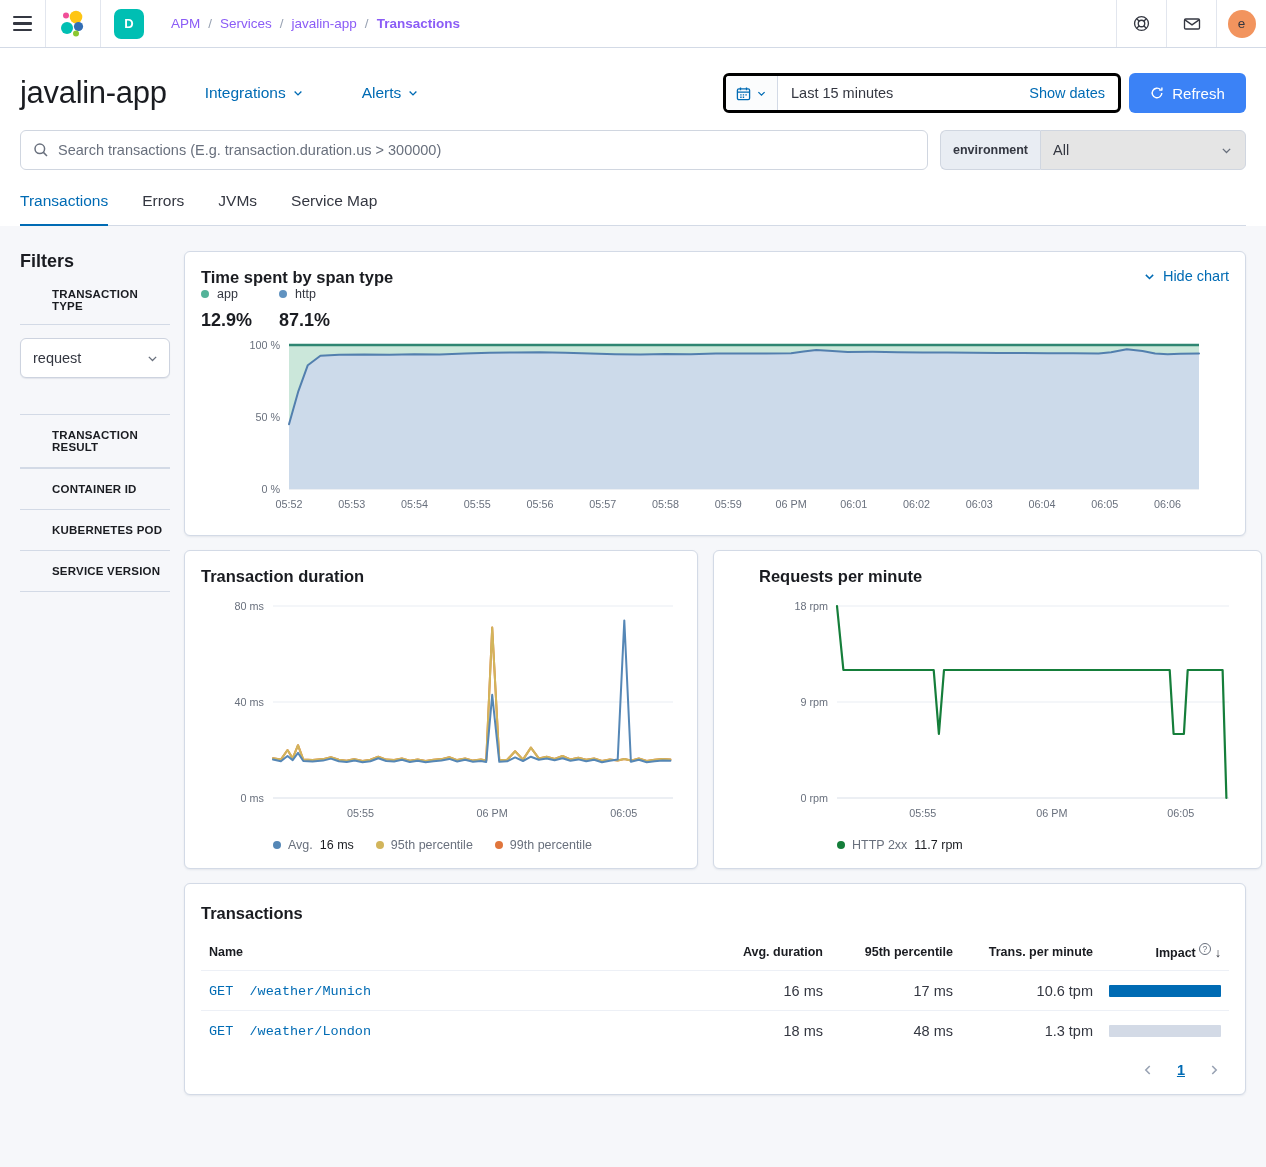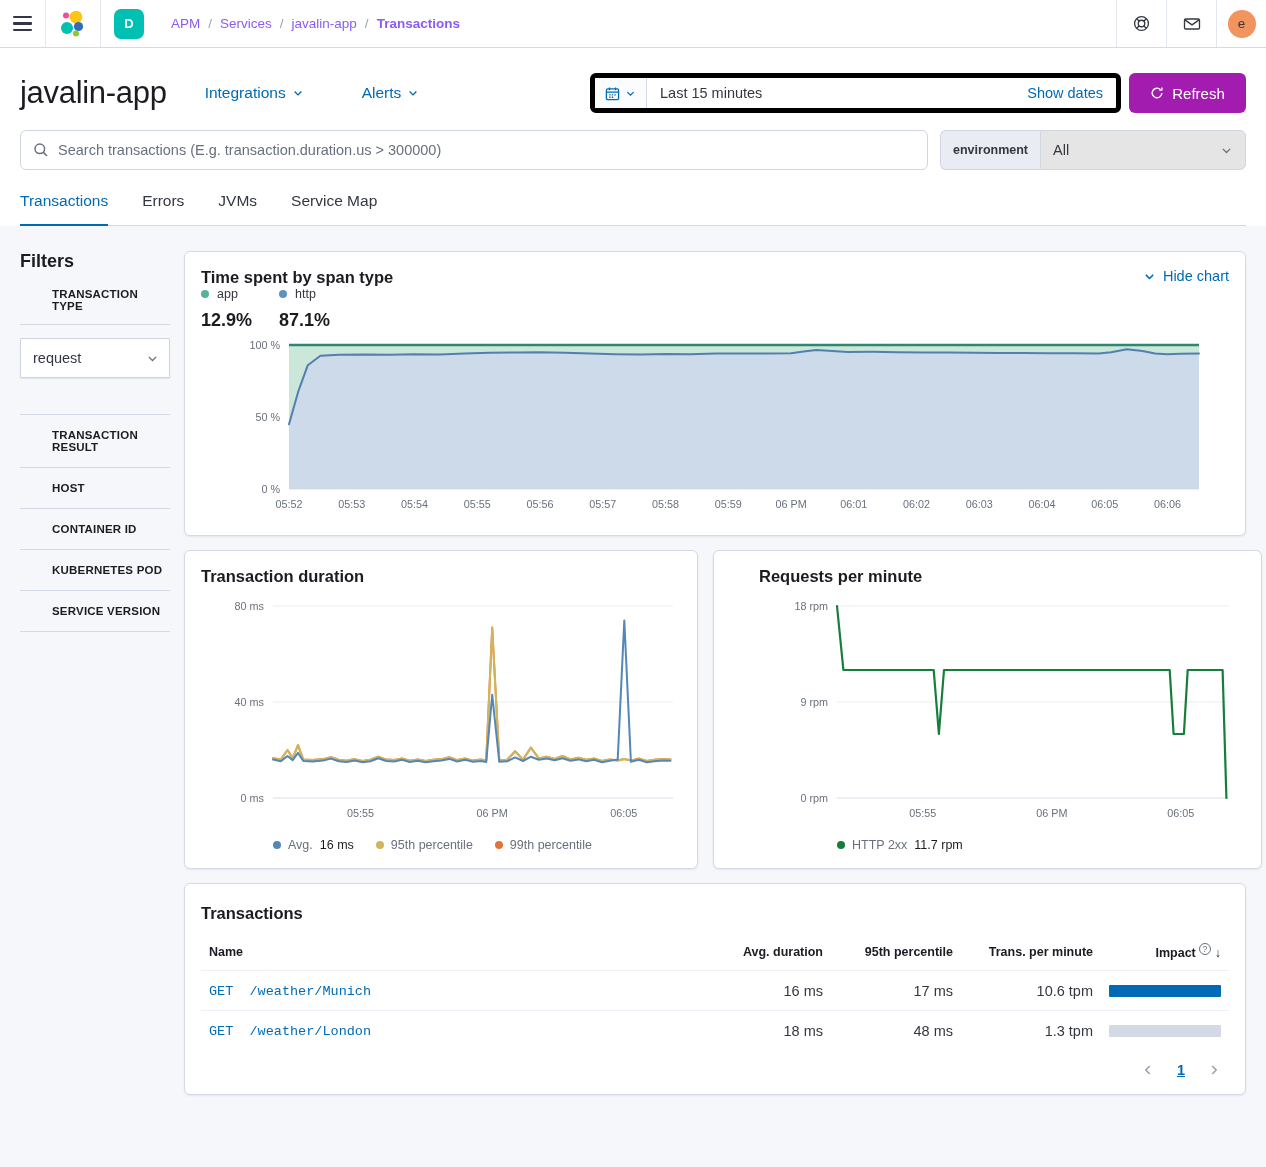--- a/index.html
+++ b/index.html
@@ -24,45 +24,45 @@
   .tb-icon { width: 49px; display: flex; align-items: center; justify-content: center; cursor: pointer; color: #343741; }
   .avatar { width: 28px; height: 28px; border-radius: 50%; background: #F2945E; color: #343741; display: flex; align-items: center; justify-content: center; font-size: 13.5px; }
   
   .white-zone { background: #fff; padding: 0 20px; }
   .hdr-row { display: flex; align-items: center; padding-top: 24px; height: 66px; }
   .page-title { font-size: 31px; font-weight: 400; color: #1a1c21; letter-spacing: -0.3px; }
   .hdr-link { display: flex; align-items: center; gap: 6px; color: #006BB4; font-size: 15.5px; cursor: pointer; }
   .hdr-link.first { margin-left: 38px; }
   .hdr-link + .hdr-link { margin-left: 58px; }
   .hdr-controls { margin-left: auto; display: flex; gap: 8px; }
-  .datepicker { width: 531px; height: 40px; border: 5px solid #000000; border-radius: 6px; background: #fff; display: flex; align-items: center; overflow: hidden; }
+  .datepicker { width: 398px; height: 40px; border: 3px solid #000000; border-radius: 6px; background: #fff; display: flex; align-items: center; overflow: hidden; }
   .dp-btn { height: 100%; padding: 0 10px; display: flex; align-items: center; gap: 5px; border-right: 1px solid #d3dae6; color: #006BB4; cursor: pointer; background: #fbfcfd; }
   .dp-text { padding-left: 13px; font-size: 14.5px; color: #343741; flex: 1; cursor: pointer; }
   .dp-showdates { padding-right: 13px; font-size: 14.5px; color: #006BB4; font-weight: 500; cursor: pointer; }
-  .refresh-btn { min-width: 117px; height: 40px; border: none; border-radius: 6px; background: #a21caf; color: #fff; font-size: 15px; font-weight: 500; font-family: inherit; display: flex; align-items: center; justify-content: center; gap: 8px; cursor: pointer; }
+  .refresh-btn { min-width: 117px; height: 40px; border: none; border-radius: 6px; background: #3b82f6; color: #fff; font-size: 15px; font-weight: 500; font-family: inherit; display: flex; align-items: center; justify-content: center; gap: 8px; cursor: pointer; }
   
   .search-row { display: flex; gap: 12px; margin-top: 16px; }
   .search-box { flex: 1; height: 40px; border: 1px solid #d0d6e0; border-radius: 6px; background: #fff; display: flex; align-items: center; padding: 0 12px; gap: 9px; }
   .search-box input { border: none; outline: none; flex: 1; font-size: 14.5px; font-family: inherit; color: #343741; background: transparent; }
   .search-box input::placeholder { color: #69707D; }
   .env-group { width: 306px; display: flex; height: 40px; }
   .env-label { background: #e9edf3; border: 1px solid #d0d6e0; border-right: none; border-radius: 6px 0 0 6px; display: flex; align-items: center; padding: 0 12px; font-size: 12.5px; font-weight: 700; color: #343741; }
   .env-select { flex: 1; border: 1px solid #d0d6e0; border-radius: 0 6px 6px 0; background: #e5e5e5; display: flex; align-items: center; padding: 0 12px; font-size: 14.5px; cursor: pointer; }
   .env-select .chev { margin-left: auto; color: #69707D; }
   
   .tabs { display: flex; gap: 34px; margin-top: 22px; border-bottom: 1px solid #d3dae6; }
   .tab { font-size: 15.5px; padding-bottom: 14px; color: #343741; cursor: pointer; border-bottom: 2px solid transparent; margin-bottom: -1px; }
   .tab.active { color: #006BB4; border-bottom-color: #006BB4; font-weight: 500; }
   
   .content { display: flex; padding: 25px 20px 0; gap: 14px; }
   .sidebar { width: 150px; flex-shrink: 0; }
   .filters-h { font-size: 18px; font-weight: 700; color: #1a1c21; margin-bottom: 16px; }
   .f-label { font-size: 11.5px; font-weight: 700; color: #1a1c21; letter-spacing: .2px; margin-left: 32px; }
   .f-hr { border: none; border-top: 1px solid #d3dae6; margin: 0; }
-  .f-select { margin: 13px 0 0; height: 40px; border: 1px solid #cdd3df; border-radius: 1px; background: #fff; display: flex; align-items: center; padding: 0 10px 0 12px; font-size: 14.5px; cursor: pointer; box-shadow: 0 1px 1px rgba(152,162,179,.2); }
+  .f-select { margin: 13px 0 0; height: 40px; border: 1px solid #cdd3df; border-radius: 6px; background: #fff; display: flex; align-items: center; padding: 0 10px 0 12px; font-size: 14.5px; cursor: pointer; box-shadow: 0 1px 1px rgba(152,162,179,.2); }
   .f-select .chev { margin-left: auto; color: #69707D; }
   .main { flex: 1; min-width: 0; }
   .panel { background: #fff; border: 1px solid #d3dae6; border-radius: 6px; box-shadow: 0 1px 2px rgba(152,162,179,.2); padding: 16px; }
   .panel-title { font-size: 16.5px; font-weight: 700; color: #1a1c21; }
   .p-head { display: flex; align-items: flex-start; }
   .hide-chart { margin-left: auto; display: flex; align-items: center; gap: 7px; color: #006BB4; font-size: 14.5px; cursor: pointer; }
   .legend-row { display: flex; margin-top: 0; }
   .legend-item { display: flex; align-items: center; gap: 8px; min-width: 78px; font-size: 12.5px; color: #343741; cursor: pointer; }
   .dot { width: 8px; height: 8px; border-radius: 50%; flex-shrink: 0; }
   .pct-row { display: flex; margin-top: 9px; }
@@ -228,21 +228,20 @@
       <span class="chev">
         <svg width="13" height="13" viewBox="0 0 16 16" fill="none" stroke="currentColor" stroke-width="1.6">
             <path d="M3.5 6l4.5 4.5L12.5 6"></path>
           </svg>
       </span>
     </div>
     <div style="height:36px"></div>
     <hr class="f-hr">
     <div class="f-label" style="padding:14px 0">TRANSACTION RESULT</div>
     <hr class="f-hr">
-    <div class="f-label" style="padding:14px 0">HOST</div>
     <hr class="f-hr">
     <div class="f-label" style="padding:14px 0">CONTAINER ID</div>
     <hr class="f-hr">
     <div class="f-label" style="padding:14px 0">KUBERNETES POD</div>
     <hr class="f-hr">
     <div class="f-label" style="padding:14px 0">SERVICE VERSION</div>
     <hr class="f-hr">
   </div>
 
   <div class="main">

